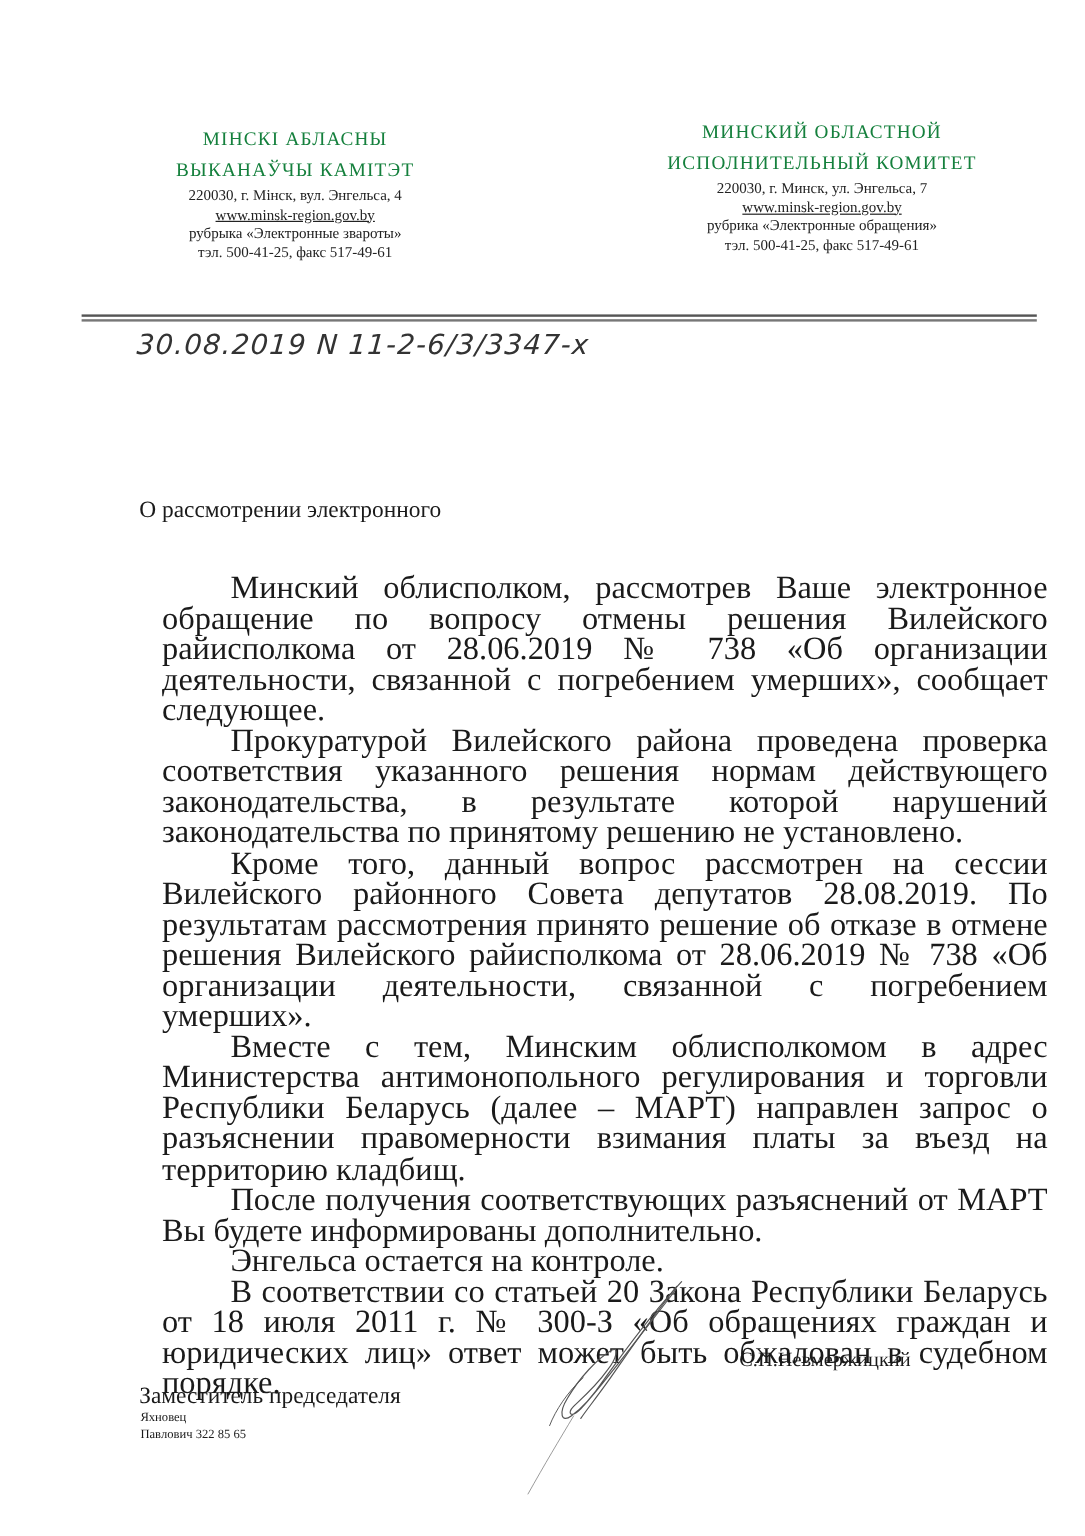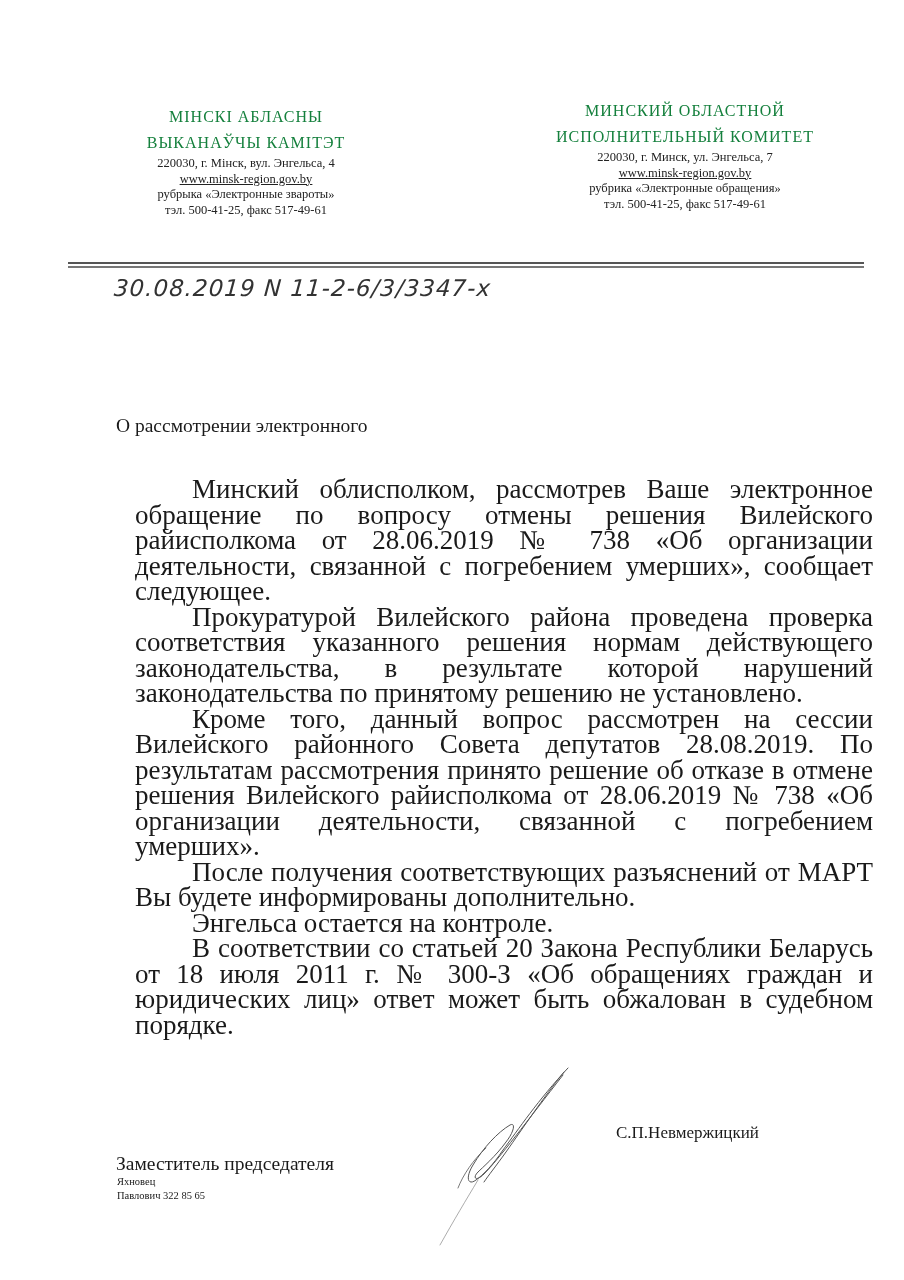--- a/index.html
+++ b/index.html
@@ -55,20 +55,21 @@
 <div id="regnum">30.08.2019 N 11-2-6/3/3347-х</div>
 
 <div id="subject">
   <div>О рассмотрении электронного</div>
 </div>
 
 <div id="body">
   <p>Минский облисполком, рассмотрев Ваше электронное обращение по вопросу отмены решения Вилейского райисполкома от 28.06.2019 № 738 «Об организации деятельности, связанной с погребением умерших», сообщает следующее.</p>
   <p>Прокуратурой Вилейского района проведена проверка соответствия указанного решения нормам действующего законодательства, в результате которой нарушений законодательства по принятому решению не установлено.</p>
   <p>Кроме того, данный вопрос рассмотрен на сессии Вилейского районного Совета депутатов 28.08.2019. По результатам рассмотрения принято решение об отказе в отмене решения Вилейского райисполкома от 28.06.2019 № 738 «Об организации деятельности, связанной с погребением умерших».</p>
+  <p>Вместе с тем, Минским облисполкомом в адрес Министерства антимонопольного регулирования и торговли Республики Беларусь (далее – МАРТ) направлен запрос о разъяснении правомерности взимания платы за въезд на территорию кладбищ.</p>
   <p>После получения соответствующих разъяснений от МАРТ Вы будете информированы дополнительно.</p>
   <p>Энгельса остается на контроле.</p>
   <p>В соответствии со статьей 20 Закона Республики Беларусь от 18 июля 2011 г. № 300-З «Об обращениях граждан и юридических лиц» ответ может быть обжалован в судебном порядке.</p>
 </div>
 
 <div id="signer-title">Заместитель председателя</div>
 <div id="signer-name">С.П.Невмержицкий</div>
 
 <svg id="signature" viewBox="0 0 160 200">
   <g fill="none" stroke="#555" stroke-width="1" stroke-linecap="round">

